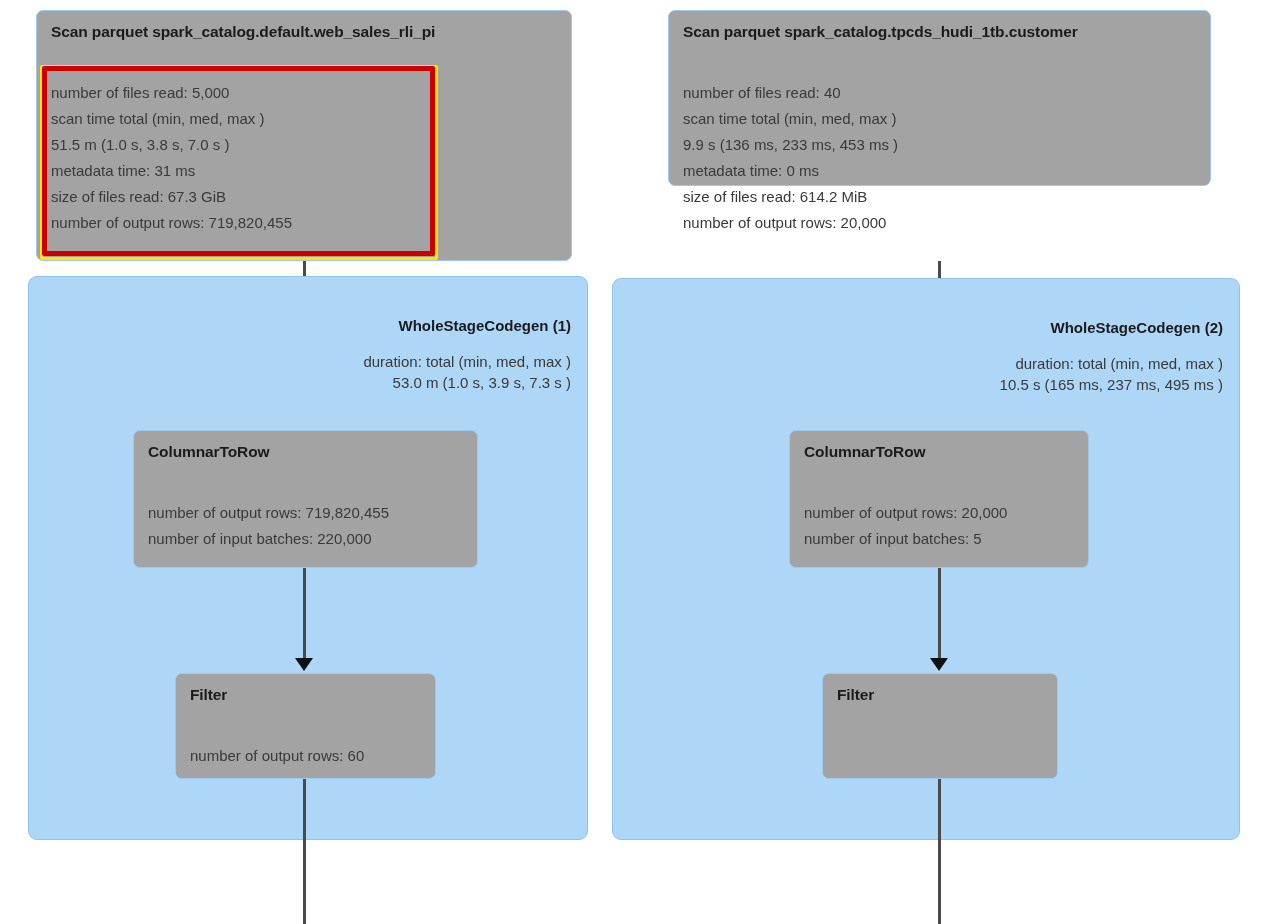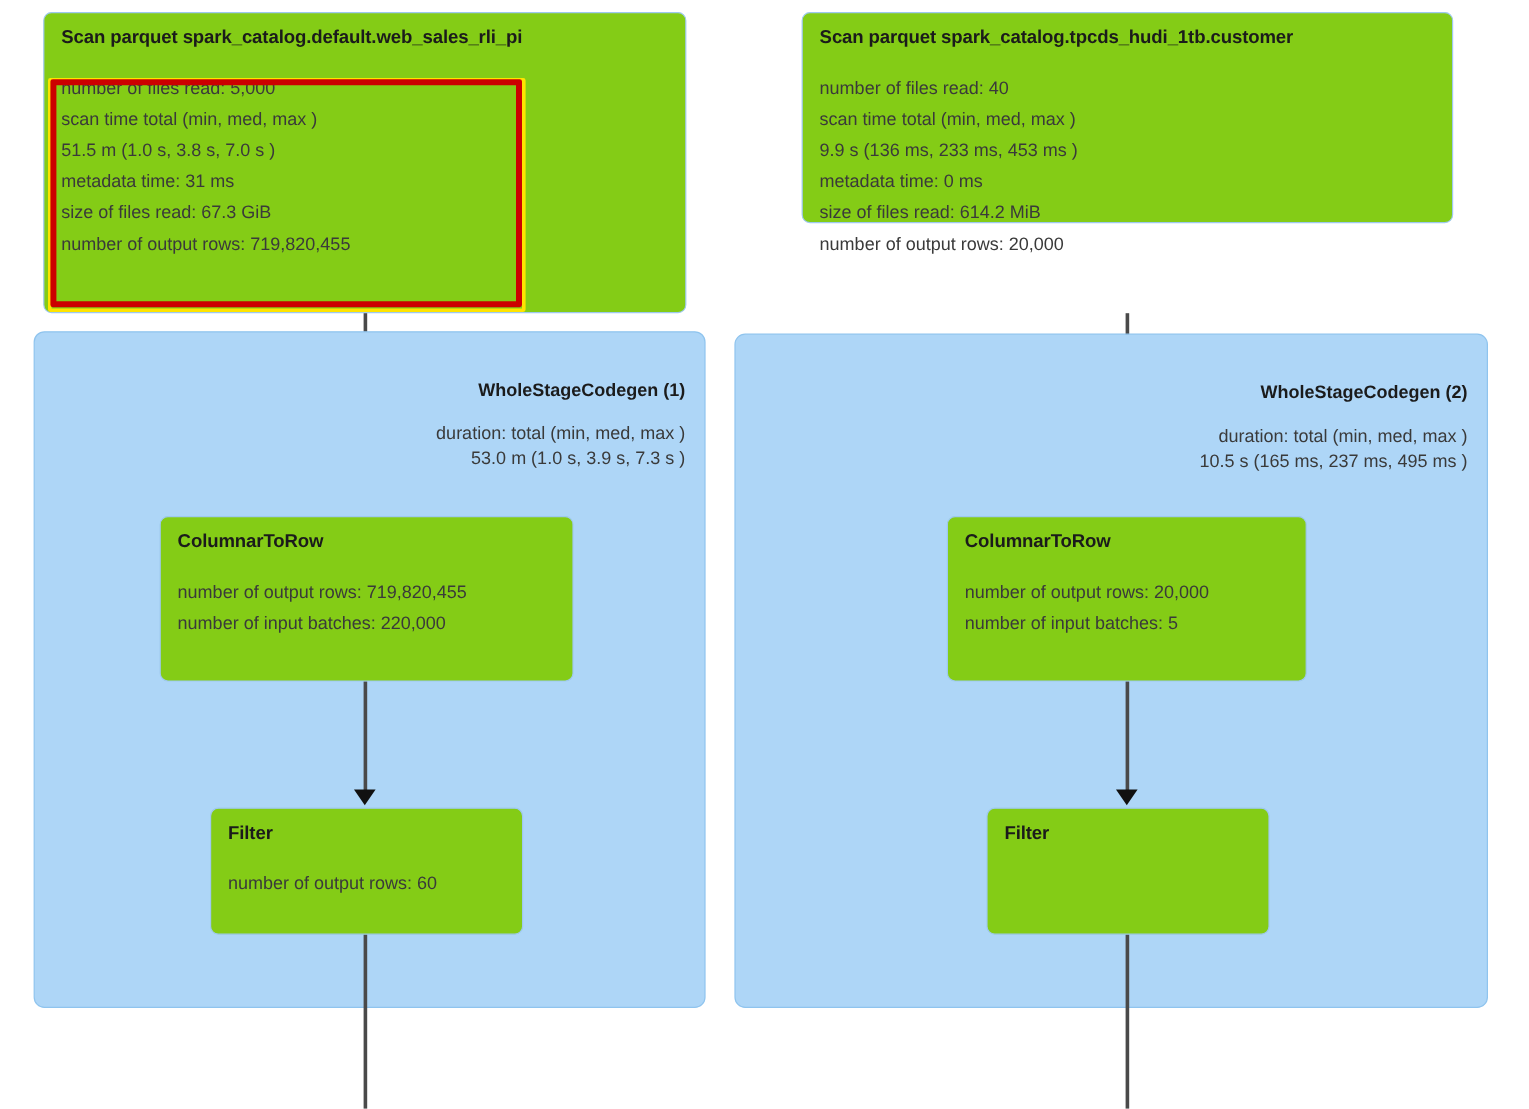--- a/index.html
+++ b/index.html
@@ -13,34 +13,34 @@
   #canvas {
     position: relative;
     width: 1274px;
     height: 924px;
     background: #ffffff;
   }
 
   
   .node {
     position: absolute;
-    background: #84cc16;
+    background: #a3a3a3;
     border: 1px solid #9ec9ee;
     border-radius: 7px;
     padding: 12px 14px 19px 14px;
   }
   .node-title {
     font-weight: bold;
     font-size: 15.5px;
     color: #1b1b1b;
     letter-spacing: -0.1px;
     white-space: nowrap;
   }
   .node-metrics {
-    margin-top: 20px;
+    margin-top: 39px;
     font-size: 15px;
     line-height: 26px;
     color: #3a3a3a;
     white-space: nowrap;
   }
   .node-metrics .m { display: block; }
 
   
   .stage {
     position: absolute;

